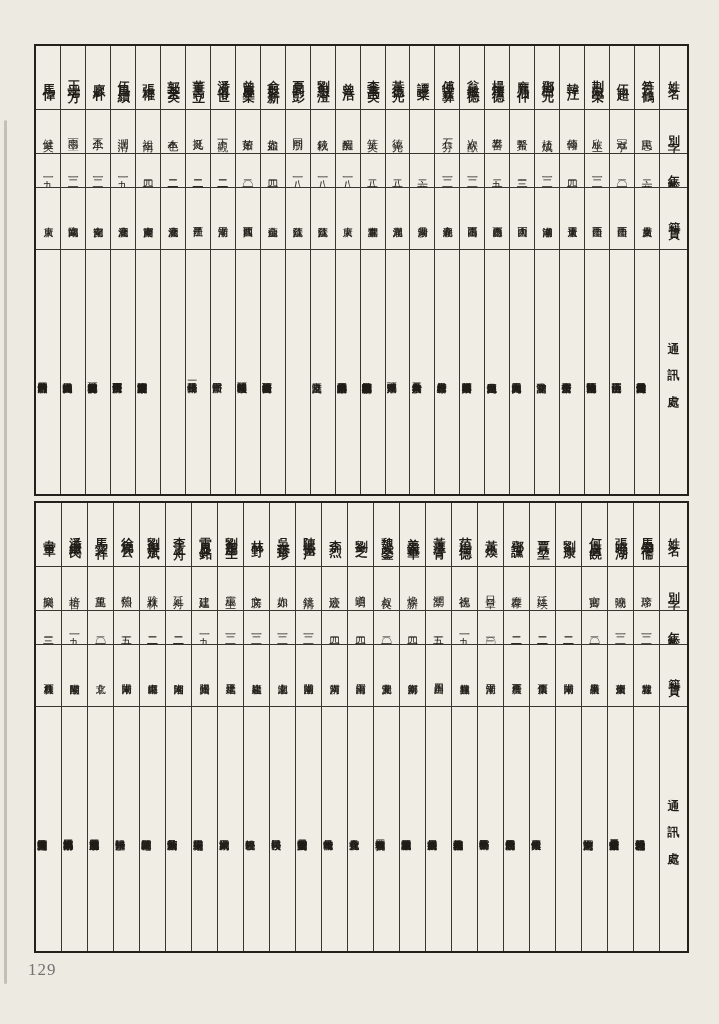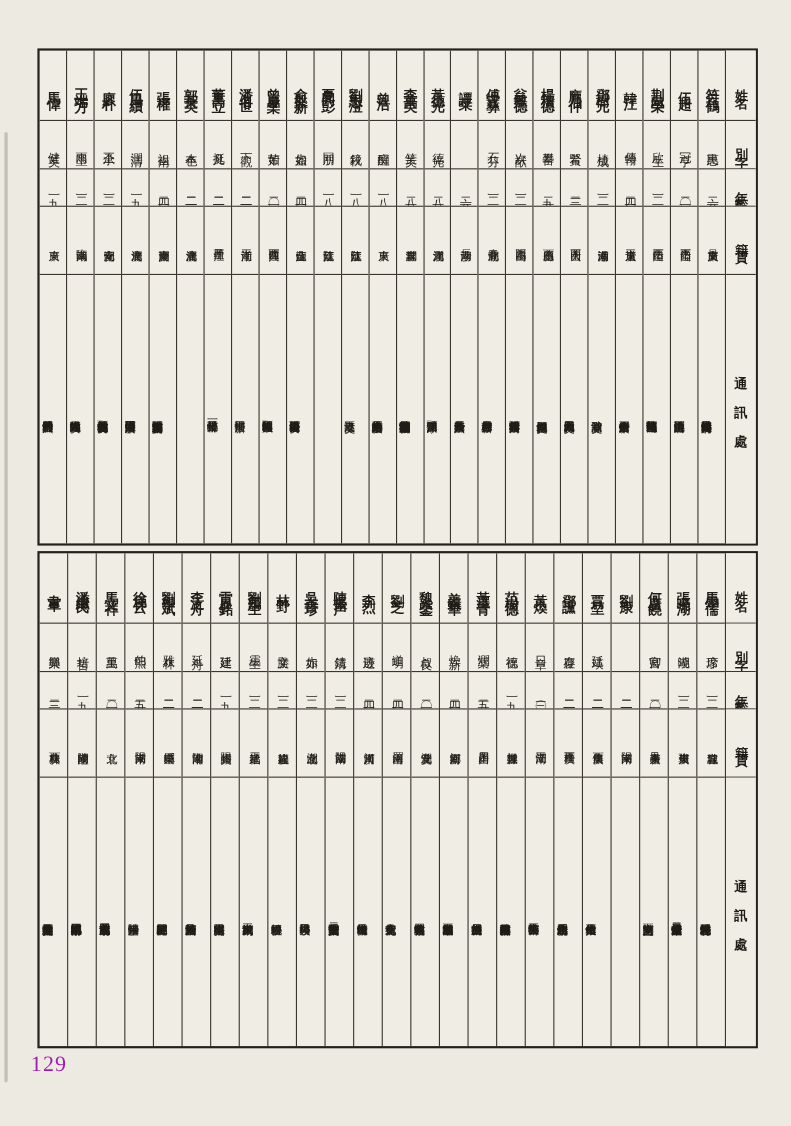--- a/index.html
+++ b/index.html
@@ -54,21 +54,21 @@
   .native-cell .vtext{font-size:10px;line-height:1.15;max-height:56px;}
   .addr-cell .vtext{font-size:10px;line-height:1.18;max-height:210px;}
 
   .header-col .cell{background:#f0ede5;}
   .header-col .vtext{font-weight:bold;font-size:12px;letter-spacing:.55em;}
   .header-col .addr-cell{justify-content:center;padding-top:0;}
   .header-col .addr-cell .vtext{letter-spacing:2.2em;max-height:none;}
 
   .page-num{
     position:absolute;left:28px;bottom:44px;
-    font-size:20px;color:#a21caf;letter-spacing:1px;
+    font-size:17px;color:#737373;letter-spacing:1px;
   }
 </style>
 </head>
 <body>
 
 <div class="page">
 
   <div class="dtable top">
     <div class="header-col">
       <div class="cell name-cell">

